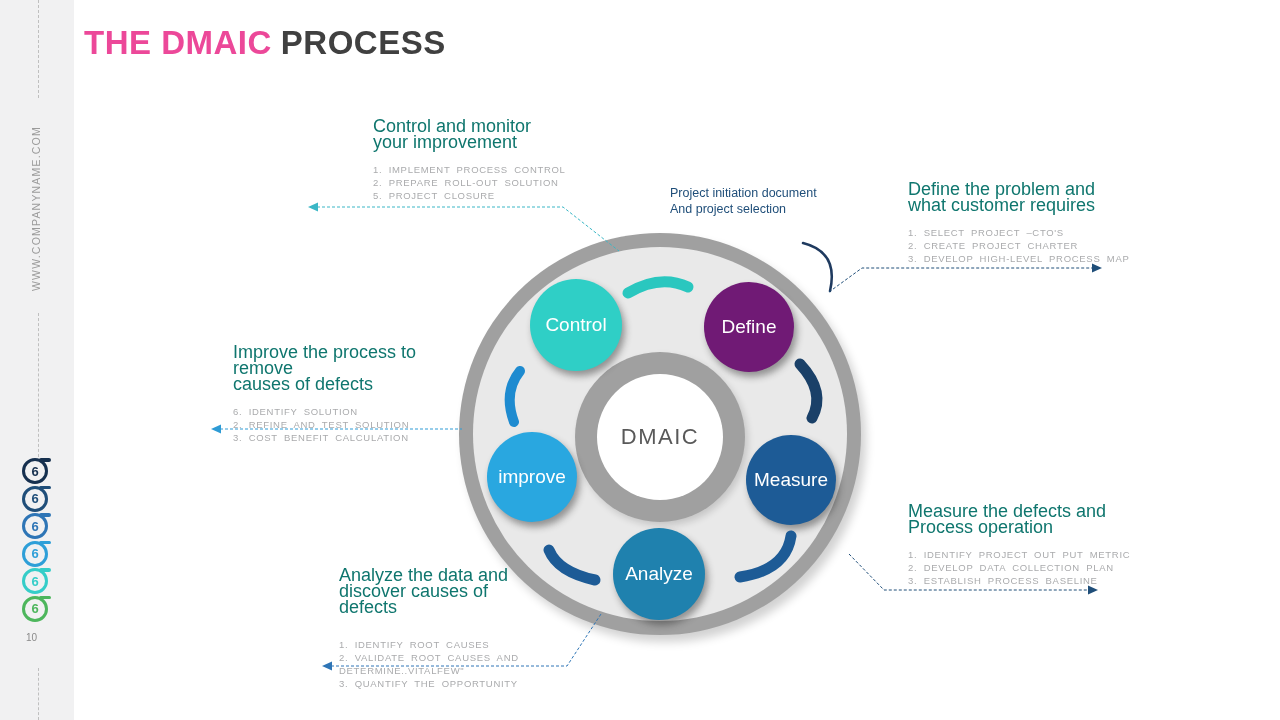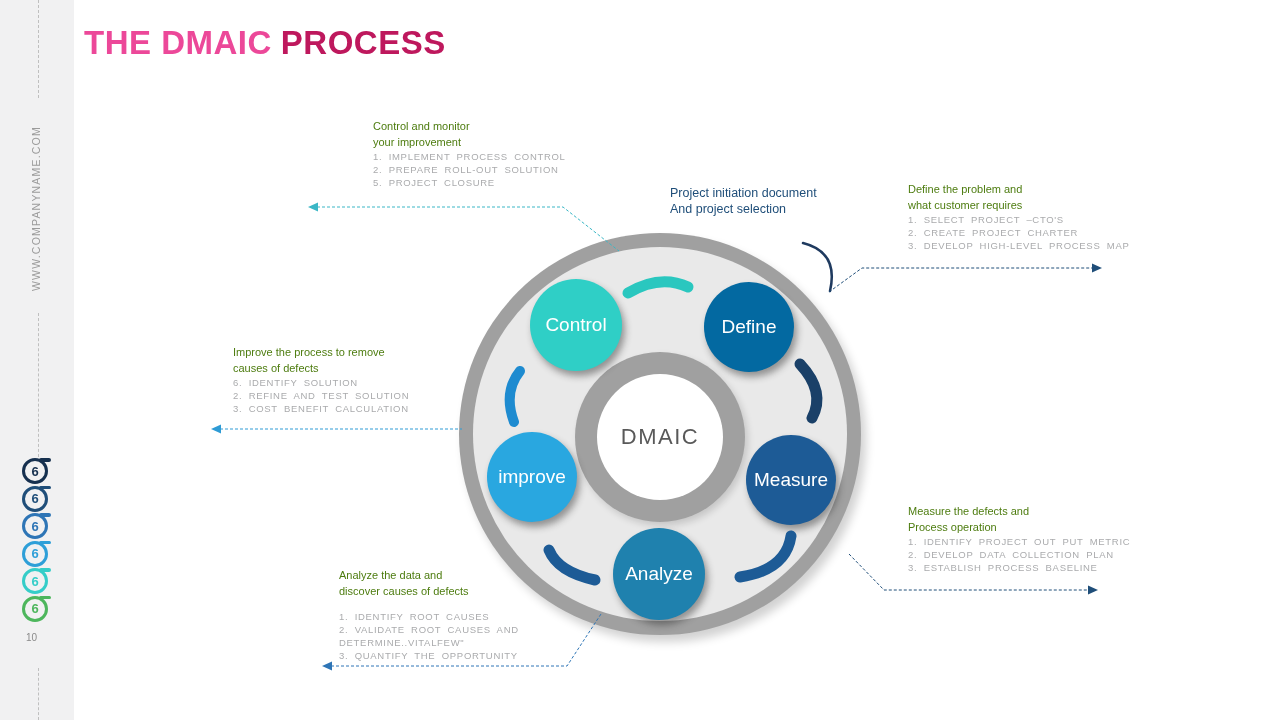--- a/index.html
+++ b/index.html
@@ -21,26 +21,26 @@
   .sigma-ring { width:26px; height:26px; border-radius:50%; border:3.5px solid currentColor;
     display:flex; align-items:center; justify-content:center;
     font-size:13px; font-weight:bold; background:transparent; }
   .sigma-tail { position:absolute; top:0; left:17px; width:12px; height:3.5px;
     background:currentColor; border-radius:2px; }
   .page-number { position:absolute; left:26px; top:632px; font-size:10px; color:#8a8a8a; }
 
   
   .title-row { position:absolute; left:84px; top:24px; font-size:33px; font-weight:bold; letter-spacing:0.5px; white-space:nowrap; }
   .title-gray { color:#ec4899; }
-  .title-blue { color:#be185d; margin-left:9px; }
+  .title-blue { color:#404040; margin-left:9px; }
 
   
   .callout { position:absolute; }
-  .co-heading { font-size:11px; line-height:16px; color:#4d7c0f; white-space:pre-line; }
-  .co-list { }
+  .co-heading { font-size:18px; line-height:16px; color:#0f766e; white-space:pre-line; }
+  .co-list { margin-top:13px; }
   .co-item { font-size:9.5px; line-height:13px; color:#aaabad; letter-spacing:0.7px; word-spacing:3px; }
   .project-note { position:absolute; left:670px; top:185px; width:190px;
     font-size:12.5px; line-height:16px; color:#1f4e79; white-space:pre-line; }
 
   
   .donut-outer { position:absolute; left:459px; top:233px; width:402px; height:402px;
     border-radius:50%; box-shadow:5px 7px 10px rgba(0,0,0,0.18); }
   .donut-fill { position:absolute; left:473px; top:247px; width:374px; height:374px; border-radius:50%; }
   .hub-ring { position:absolute; left:575px; top:352px; width:170px; height:170px; border-radius:50%;
     box-shadow:3px 4px 7px rgba(0,0,0,0.15); }
@@ -131,21 +131,21 @@
     <div class="co-list">
       <div class="co-item">6. IDENTIFY SOLUTION</div>
       <div class="co-item">2. REFINE AND TEST SOLUTION</div>
       <div class="co-item">3. COST BENEFIT CALCULATION</div>
     </div>
   </div>
 
   <div class="callout" style="left:339px; top:567px; width:185px;">
     <div class="co-heading">Analyze the data and
 discover causes of defects</div>
-    <div class="co-list" style="margin-top:11px;">
+    <div class="co-list" style="margin-top:23px;">
       <div class="co-item">1. IDENTIFY ROOT CAUSES</div>
       <div class="co-item">2. VALIDATE ROOT CAUSES AND DETERMINE..VITALFEW"</div>
       <div class="co-item">3. QUANTIFY THE OPPORTUNITY</div>
     </div>
   </div>
 
   <div class="callout" style="left:908px; top:503px; width:255px;">
     <div class="co-heading">Measure the defects and
 Process operation</div>
     <div class="co-list">
@@ -158,21 +158,21 @@
   <div class="donut-outer" style="background: rgb(160, 160, 160);"></div>
   <div class="donut-fill" style="background: rgb(233, 233, 233);"></div>
   <div class="hub-ring" style="background: rgb(160, 160, 160);"></div>
   <div class="hub-white" style="background: rgb(255, 255, 255);">
     <span class="hub-label">DMAIC</span>
   </div>
 
   <div class="step-circle" style="left: 530px; top: 279px; width: 92px; height: 92px; background: rgb(47, 207, 198);">
     <span class="step-label">Control</span>
   </div>
-  <div class="step-circle" style="left: 704px; top: 282px; width: 90px; height: 90px; background: #0369a1;">
+  <div class="step-circle" style="left: 704px; top: 282px; width: 90px; height: 90px; background: #701a75;">
     <span class="step-label">Define</span>
   </div>
   <div class="step-circle" style="left: 746px; top: 435px; width: 90px; height: 90px; background: rgb(29, 91, 150);">
     <span class="step-label">Measure</span>
   </div>
   <div class="step-circle" style="left: 613px; top: 528px; width: 92px; height: 92px; background: rgb(31, 129, 174);">
     <span class="step-label">Analyze</span>
   </div>
   <div class="step-circle" style="left: 487px; top: 432px; width: 90px; height: 90px; background: rgb(41, 167, 224);">
     <span class="step-label">improve</span>

